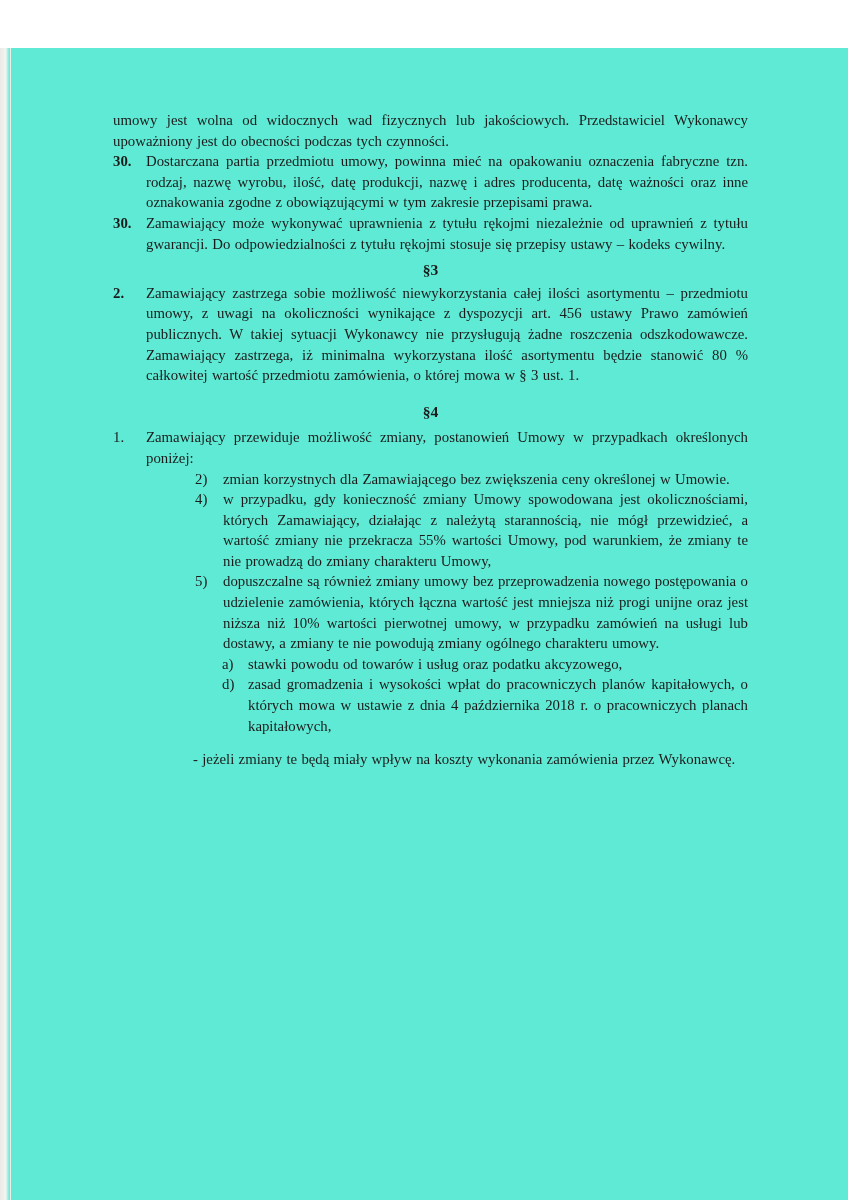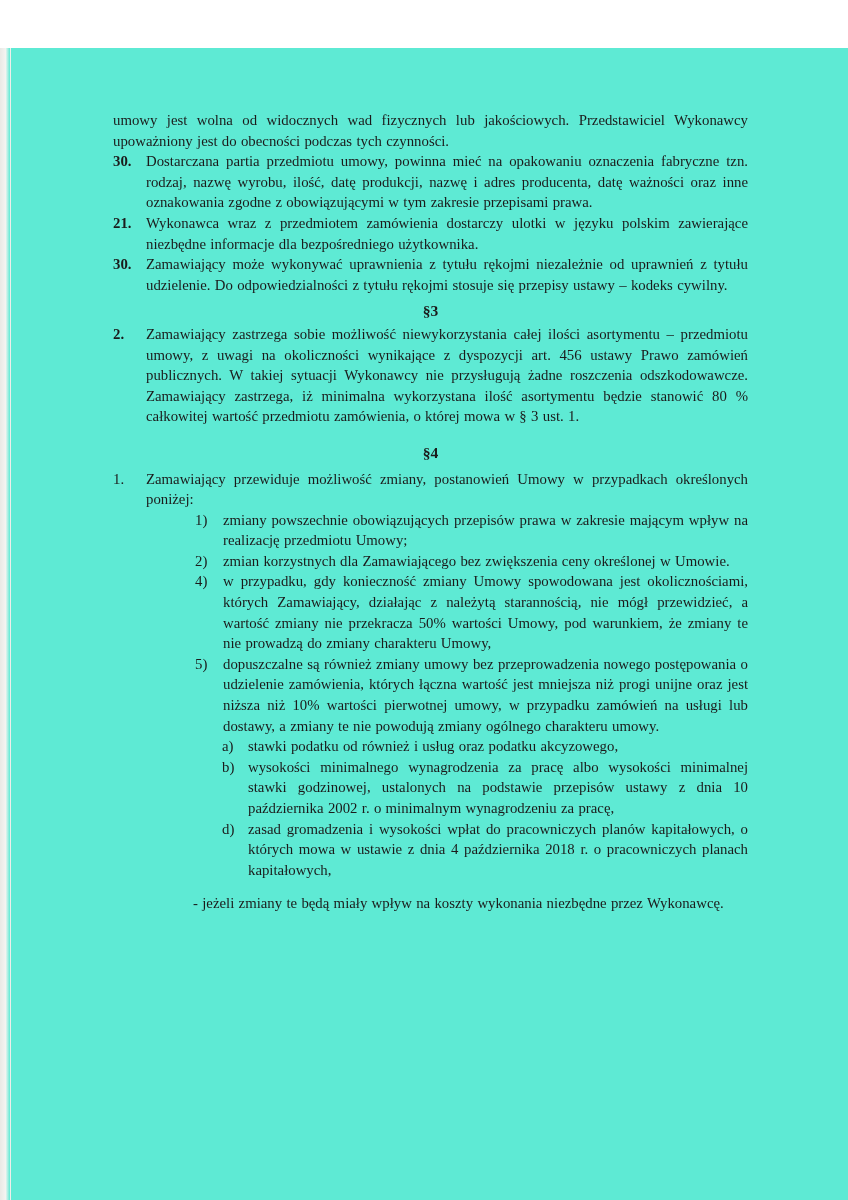--- a/index.html
+++ b/index.html
@@ -98,47 +98,44 @@
 <div class="canvas">
   <div class="scan-edge"></div>
   <div class="scan-edge2"></div>
 
   <div class="page">
 
     <p class="cont">umowy jest wolna od widocznych wad fizycznych lub jakościowych. Przedstawiciel Wykonawcy upoważniony jest do obecności podczas tych czynności.</p>
 
     <p class="item bold-num"><span class="num">30.</span><span>Dostarczana partia przedmiotu umowy, powinna mieć na opakowaniu oznaczenia fabryczne tzn. rodzaj, nazwę wyrobu, ilość, datę produkcji, nazwę i adres producenta, datę ważności oraz inne oznakowania zgodne z obowiązującymi w tym zakresie przepisami prawa.</span></p>
 
-    <p class="item bold-num"><span class="num">21.</span><span>Wykonawca wraz z przedmiotem zamówienia dostarczy ulotki w języku polskim zawierające niezbędne informacje dla bezpośredniego użytkownika.</span></p>
 
-    <p class="item bold-num"><span class="num">30.</span><span>Zamawiający może wykonywać uprawnienia z tytułu rękojmi niezależnie od uprawnień z tytułu udzielenie. Do odpowiedzialności z tytułu rękojmi stosuje się przepisy ustawy – kodeks cywilny.</span></p>
+    <p class="item bold-num"><span class="num">30.</span><span>Zamawiający może wykonywać uprawnienia z tytułu rękojmi niezależnie od uprawnień z tytułu gwarancji. Do odpowiedzialności z tytułu rękojmi stosuje się przepisy ustawy – kodeks cywilny.</span></p>
 
     <p class="heading" id="s3-heading">§3</p>
 
 
     <p class="item bold-num"><span class="num">2.</span><span>Zamawiający zastrzega sobie możliwość niewykorzystania całej ilości asortymentu – przedmiotu umowy, z uwagi na okoliczności wynikające z dyspozycji art. 456 ustawy Prawo zamówień publicznych. W takiej sytuacji Wykonawcy nie przysługują żadne roszczenia odszkodowawcze. Zamawiający zastrzega, iż minimalna wykorzystana ilość asortymentu będzie stanowić 80 % całkowitej wartość przedmiotu zamówienia, o której mowa w § 3 ust. 1.</span></p>
 
     <p class="heading" id="s4-heading">§4</p>
 
     <p class="item"><span class="num">1.</span><span>Zamawiający przewiduje możliwość zmiany, postanowień Umowy w przypadkach określonych poniżej:</span></p>
 
-    <p class="sub"><span class="num">1)</span><span>zmiany powszechnie obowiązujących przepisów prawa w zakresie mającym wpływ na realizację przedmiotu Umowy;</span></p>
 
     <p class="sub"><span class="num">2)</span><span>zmian korzystnych dla Zamawiającego bez zwiększenia ceny określonej w Umowie.</span></p>
 
 
-    <p class="sub"><span class="num">4)</span><span>w przypadku, gdy konieczność zmiany Umowy spowodowana jest okolicznościami, których Zamawiający, działając z należytą starannością, nie mógł przewidzieć, a wartość zmiany nie przekracza 50% wartości Umowy, pod warunkiem, że zmiany te nie prowadzą do zmiany charakteru Umowy,</span></p>
+    <p class="sub"><span class="num">4)</span><span>w przypadku, gdy konieczność zmiany Umowy spowodowana jest okolicznościami, których Zamawiający, działając z należytą starannością, nie mógł przewidzieć, a wartość zmiany nie przekracza 55% wartości Umowy, pod warunkiem, że zmiany te nie prowadzą do zmiany charakteru Umowy,</span></p>
 
     <p class="sub"><span class="num">5)</span><span>dopuszczalne są również zmiany umowy bez przeprowadzenia nowego postępowania o udzielenie zamówienia, których łączna wartość jest mniejsza niż progi unijne oraz jest niższa niż 10% wartości pierwotnej umowy, w przypadku zamówień na usługi lub dostawy, a zmiany te nie powodują zmiany ogólnego charakteru umowy.</span></p>
 
 
-    <p class="let"><span class="num">a)</span><span>stawki podatku od również i usług oraz podatku akcyzowego,</span></p>
+    <p class="let"><span class="num">a)</span><span>stawki powodu od towarów i usług oraz podatku akcyzowego,</span></p>
 
-    <p class="let"><span class="num">b)</span><span>wysokości minimalnego wynagrodzenia za pracę albo wysokości minimalnej stawki godzinowej, ustalonych na podstawie przepisów ustawy z dnia 10 października 2002 r. o minimalnym wynagrodzeniu za pracę,</span></p>
 
 
     <p class="let"><span class="num">d)</span><span>zasad gromadzenia i wysokości wpłat do pracowniczych planów kapitałowych, o których mowa w ustawie z dnia 4 października 2018 r. o pracowniczych planach kapitałowych,</span></p>
 
-    <p class="note">- jeżeli zmiany te będą miały wpływ na koszty wykonania niezbędne przez Wykonawcę.</p>
+    <p class="note">- jeżeli zmiany te będą miały wpływ na koszty wykonania zamówienia przez Wykonawcę.</p>
 
 
   </div>
 </div>
 
 </body></html>

